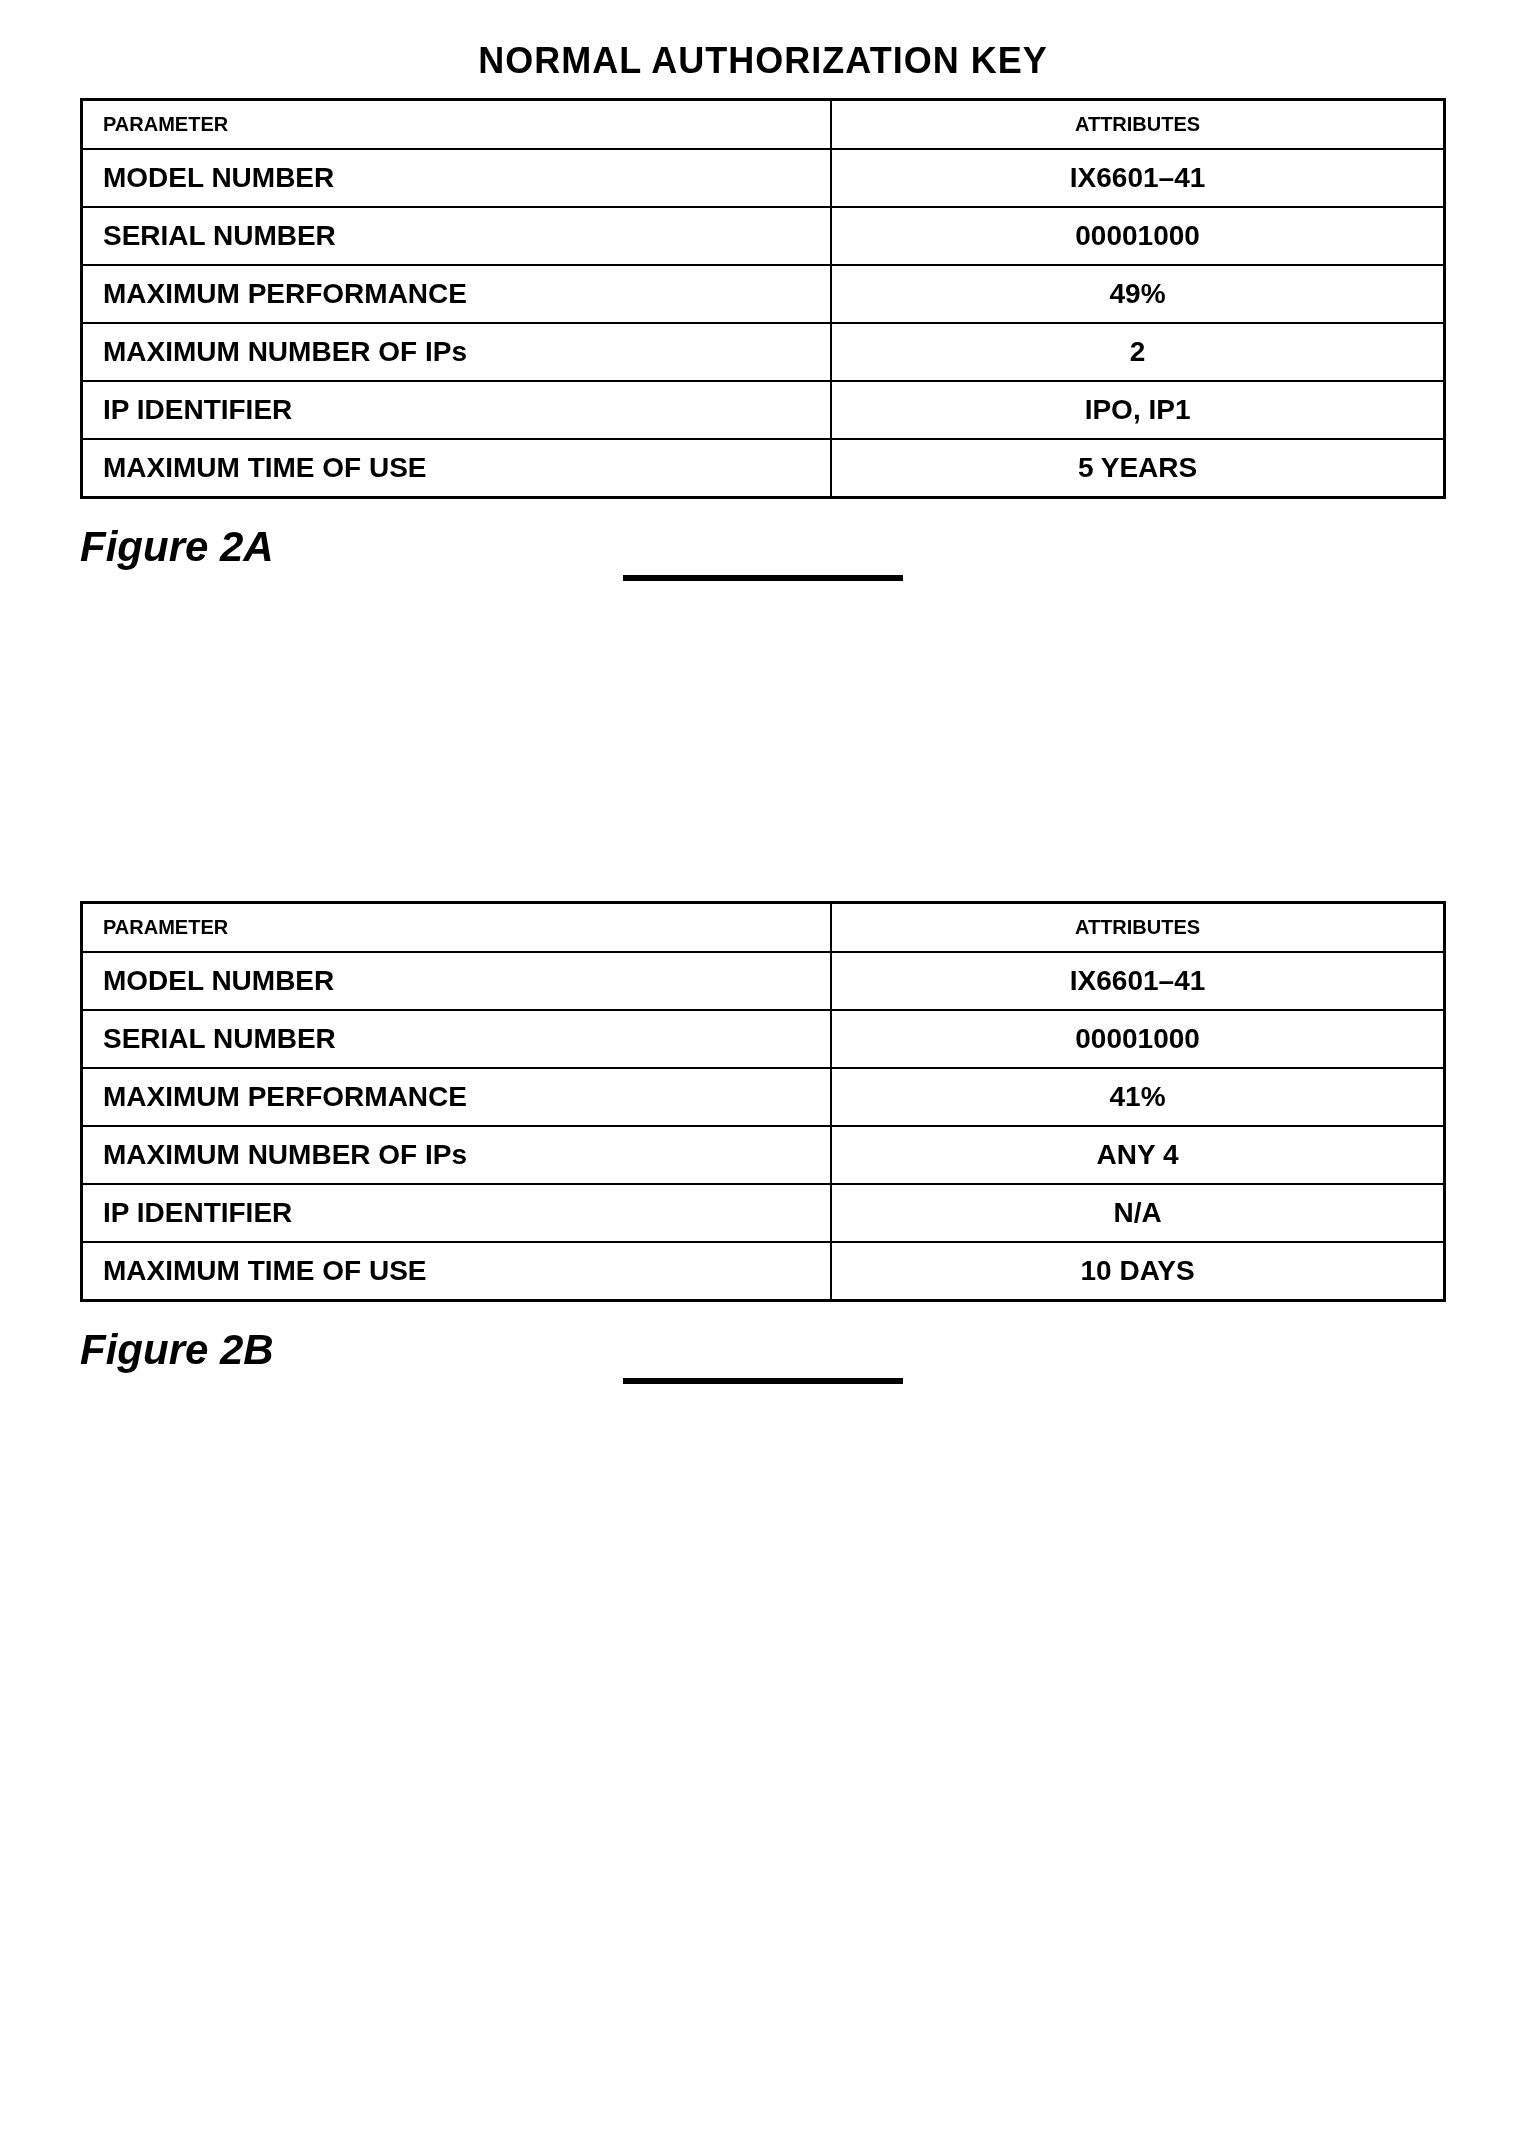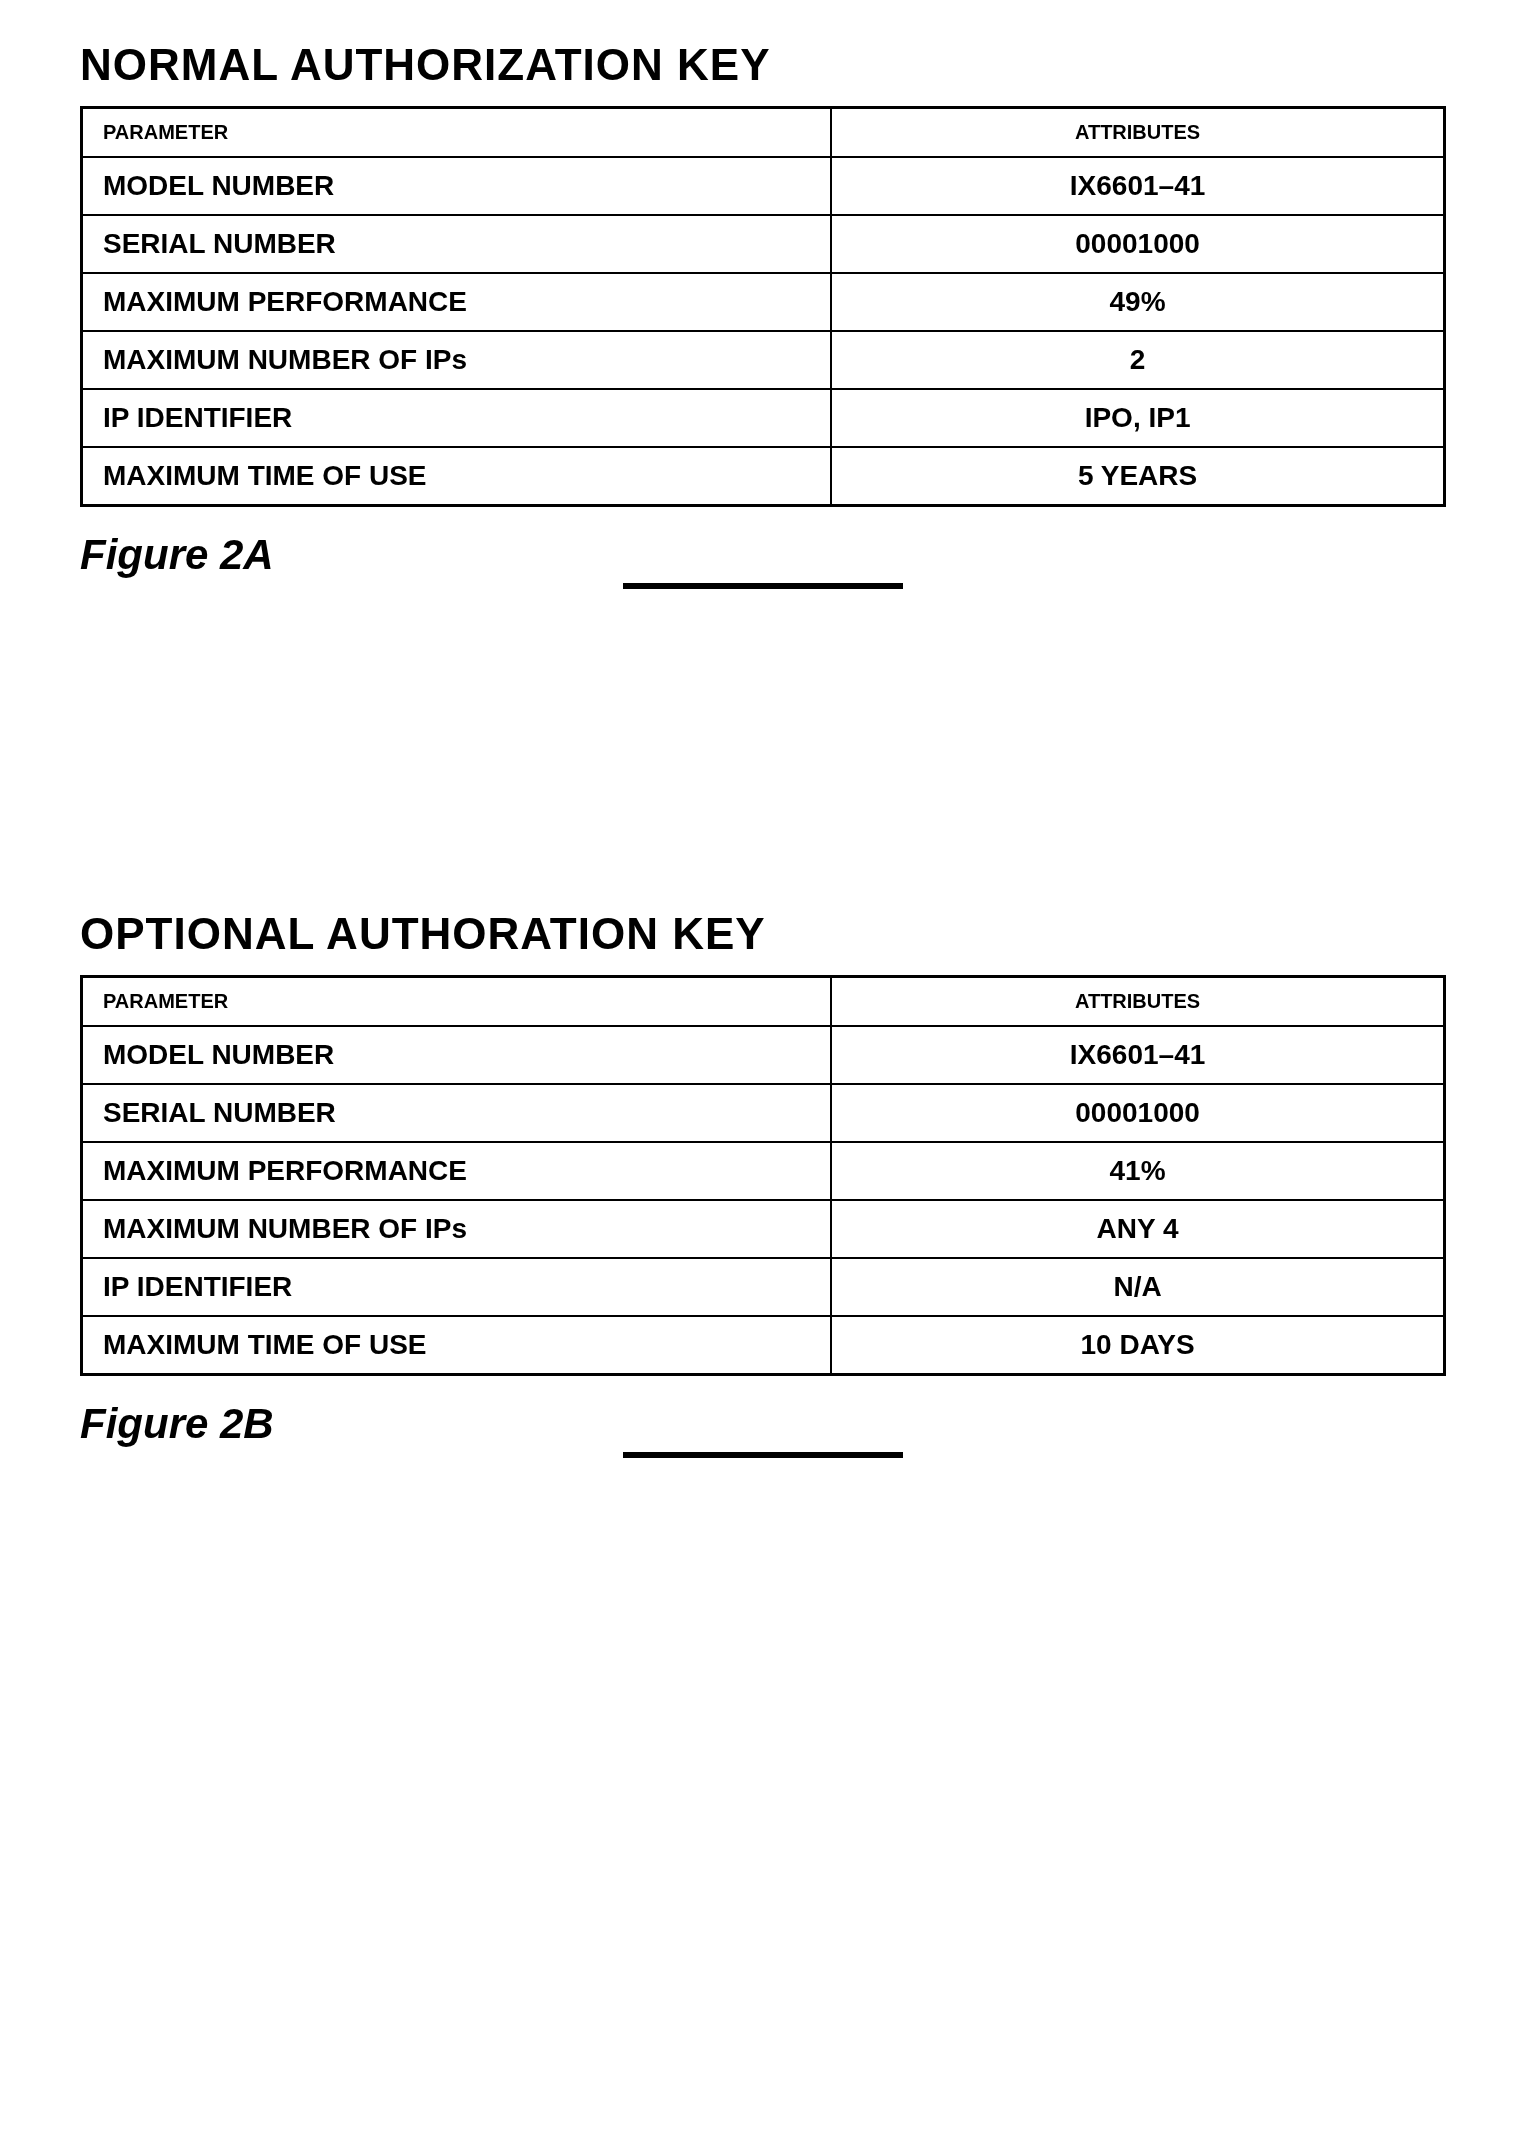--- a/index.html
+++ b/index.html
@@ -15,22 +15,22 @@
       min-height: 2135px;
       padding: 40px 80px;
       color: #000000;
     }
 
     .section {
       margin-bottom: 60px;
     }
 
     .section-title {
-      text-align: left;
-      font-size: 44px;
+      text-align: center;
+      font-size: 36px;
       font-weight: 900;
       margin-bottom: 16px;
       letter-spacing: 1px;
     }
 
     .auth-table {
       width: 100%;
       border-collapse: collapse;
       border: 3px solid #000;
     }
@@ -115,21 +115,20 @@
   </tbody>
     </table>
 
   <div class="figure-label">Figure 2A</div>
   <div class="figure-underline"></div>
 </div>
 
 <div class="spacer"></div>
 
 <div class="section">
-  <div class="section-title">OPTIONAL AUTHORATION KEY</div>
 
   <table class="auth-table">
     <tbody>
         <tr>
       <td>PARAMETER</td>
       <td>ATTRIBUTES</td>
     </tr>
     <tr>
       <td>MODEL NUMBER</td>
       <td>IX6601–41</td>

